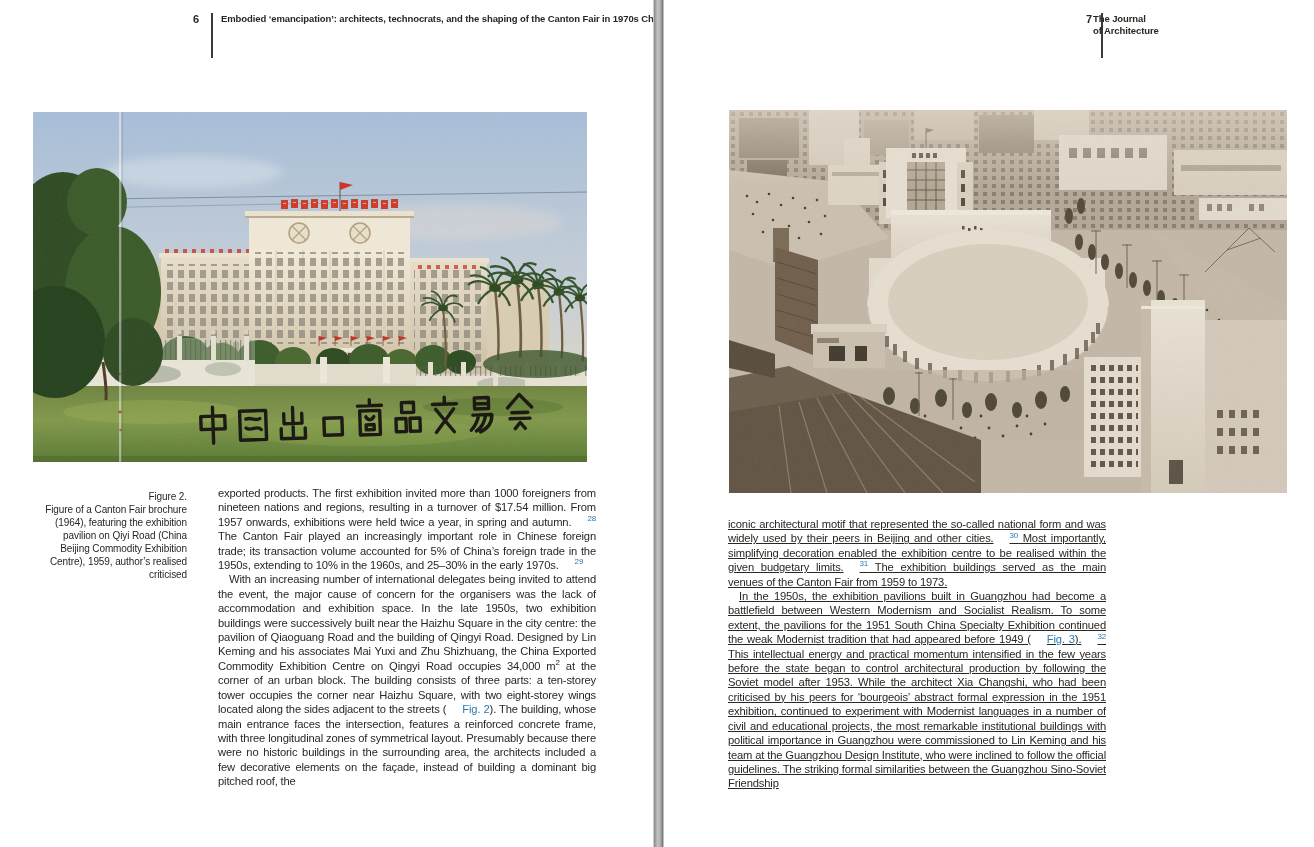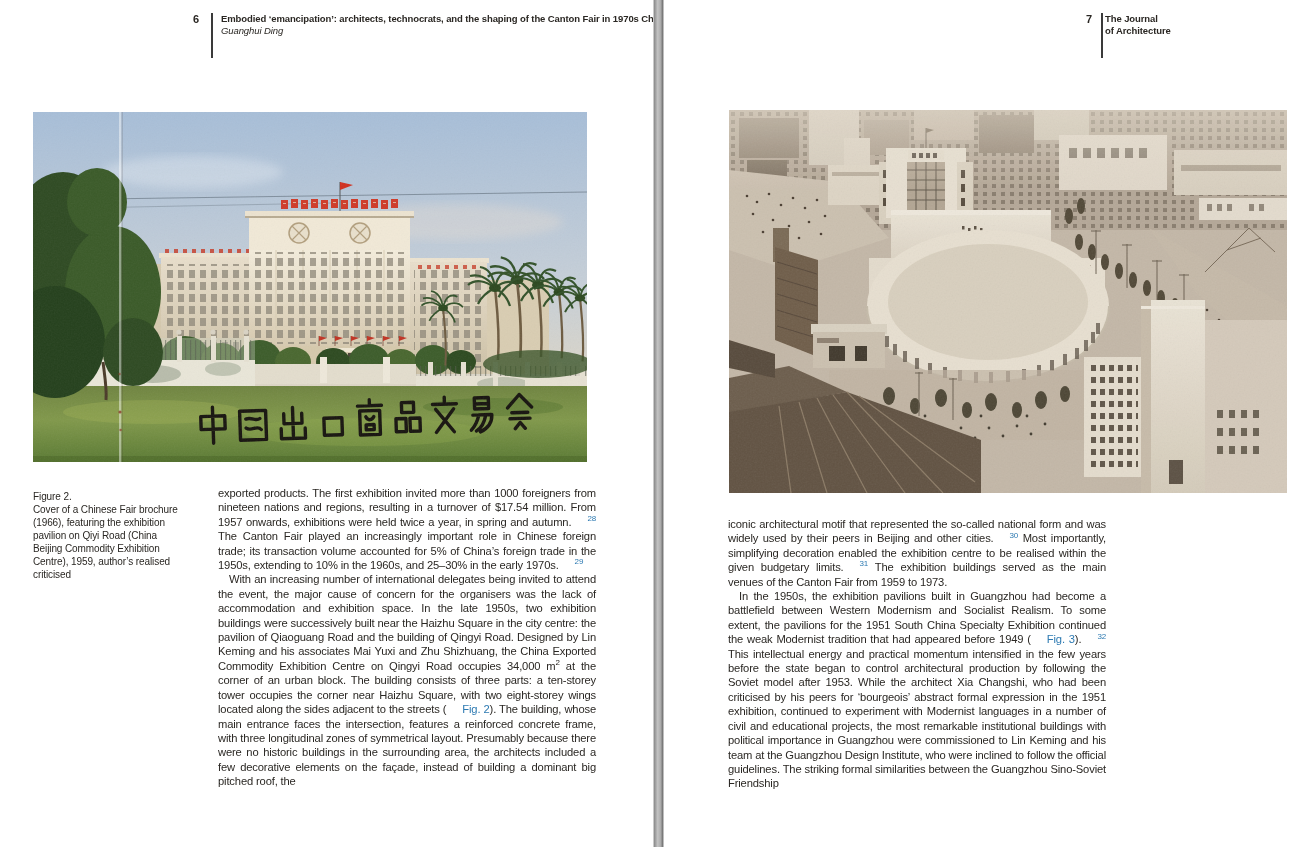--- a/index.html
+++ b/index.html
@@ -9,36 +9,35 @@
   #page-7{left:664px;width:650px;}
   .gutter{position:absolute;left:653px;top:0;width:11px;height:847px;
     background:linear-gradient(90deg,#ffffff 0%,#8a8a8a 10%,#c3c3c3 42%,#ababab 70%,#6f6f6f 90%,#ffffff 100%);}
   .pagenum{position:absolute;font-size:11px;font-weight:bold;}
   .headrule{position:absolute;width:1.5px;height:45px;background:#3a3a3a;}
   .runhead{position:absolute;font-size:9.5px;letter-spacing:-0.1px;line-height:12px;white-space:nowrap;}
   .runhead .rh1{font-weight:bold;}
   .runhead .rh2{font-style:italic;}
   .figimg{position:absolute;display:block;}
   .caption{position:absolute;font-size:10px;letter-spacing:-0.1px;line-height:13px;color:#2a2723;}
-  .caption div{white-space:nowrap;}
+  .caption div{white-space:nowrap;text-align:right;}
   .bodycol{position:absolute;width:378px;font-size:11.2px;letter-spacing:-0.15px;line-height:14.4px;}
   .para{margin:0;text-align:justify;}
   .para.indent{text-indent:11px;}
   sup{font-size:8px;line-height:0;vertical-align:super;}
   .t-link{color:#2d7ab2;padding-left:16px;}
 </style>
 </head>
 <body>
 
 <div class="page" id="page-6">
   <div class="pagenum" style="left:193px;top:13px;">6</div>
   <div class="headrule" style="left:211px;top:13px;"></div>
   <div class="runhead" style="left:221px;top:13px;">
     <div class="rh1">Embodied ‘emancipation’: architects, technocrats, and the shaping of the Canton Fair in 1970s China</div>
-    <div class="rh2">Guanghui Ding</div>
   </div>
 
   <svg class="figimg" style="left:33px;top:112px;" width="554" height="350" viewBox="0 0 554 350" role="img">
     <defs>
       <linearGradient id="Lsky" x1="0" y1="0" x2="0" y2="1">
         <stop offset="0" stop-color="#a7bed8"></stop>
           <stop offset="0.6" stop-color="#c6cfd8"></stop>
           <stop offset="1" stop-color="#e0d7c4"></stop>
       </linearGradient>
       <linearGradient id="Llawn" x1="0" y1="0" x2="0" y2="1">
@@ -312,40 +311,40 @@
       <rect x="88.6" y="0" width="1" height="350" fill="#3c3226" opacity="0.25"></rect>
       <circle cx="87" cy="300" r="1.6" fill="#8a3a26" opacity="0.8"></circle>
       <circle cx="87.6" cy="318" r="1.3" fill="#8a3a26" opacity="0.7"></circle>
       <circle cx="86.6" cy="262" r="1.2" fill="#8a3a26" opacity="0.6"></circle>
     </g>
     <rect width="554" height="350" filter="url(#Lg)" opacity="0.07"></rect>
   </svg>
 
   <div class="caption" style="left:33px;top:490px;width:154px;">
       <div>Figure 2.</div>
-      <div>Cover of a Chinese Fair brochure</div>
-      <div>(1966), featuring the exhibition</div>
+      <div>Figure of a Canton Fair brochure</div>
+      <div>(1964), featuring the exhibition</div>
       <div>pavilion on Qiyi Road (China</div>
       <div>Beijing Commodity Exhibition</div>
       <div>Centre), 1959, author’s realised</div>
       <div>criticised</div>
     </div>
 
   <div class="bodycol" style="left:218px;top:486px;">
       <p class="para"><span>exported products. The first exhibition invited more than 1000 foreigners from nineteen nations and regions, resulting in a turnover of $17.54 million. From 1957 onwards, exhibitions were held twice a year, in spring and autumn.</span><sup class="t-link">28</sup><span> The Canton Fair played an increasingly important role in Chinese foreign trade; its transaction volume accounted for 5% of China’s foreign trade in the 1950s, extending to 10% in the 1960s, and 25–30% in the early 1970s.</span><sup class="t-link">29</sup></p>
       <p class="para indent"><span>With an increasing number of international delegates being invited to attend the event, the major cause of concern for the organisers was the lack of accommodation and exhibition space. In the late 1950s, two exhibition buildings were successively built near the Haizhu Square in the city centre: the pavilion of Qiaoguang Road and the building of Qingyi Road. Designed by Lin Keming and his associates Mai Yuxi and Zhu Shizhuang, the China Exported Commodity Exhibition Centre on Qingyi Road occupies 34,000 m</span><sup>2</sup><span> at the corner of an urban block. The building consists of three parts: a ten-storey tower occupies the corner near Haizhu Square, with two eight-storey wings located along the sides adjacent to the streets (</span><span class="t-link">Fig. 2</span><span>). The building, whose main entrance faces the intersection, features a reinforced concrete frame, with three longitudinal zones of symmetrical layout. Presumably because there were no historic buildings in the surrounding area, the architects included a few decorative elements on the façade, instead of building a dominant big pitched roof, the</span></p>
     </div>
 </div>
 
 <div class="gutter"></div>
 
 <div class="page" id="page-7">
   <div class="pagenum" style="left:422px;top:13px;">7</div>
   <div class="headrule" style="left:437px;top:13px;"></div>
-  <div class="runhead" style="left:441px;top:13px;">
+  <div class="runhead" style="left:429px;top:13px;">
     <div class="rh1">The Journal</div>
     <div class="rh1">of Architecture</div>
   </div>
 
   <svg class="figimg" style="left:65px;top:110px;" width="558" height="383" viewBox="0 0 558 383" role="img">
     <defs>
       <pattern id="Rpc" width="9" height="8" patternUnits="userSpaceOnUse">
         <rect x="2" y="2" width="4" height="4" fill="#55493d" opacity="0.45"></rect>
       </pattern>
       <pattern id="Rpg" width="9" height="12" patternUnits="userSpaceOnUse">
@@ -654,18 +653,18 @@
           <line x1="50" y1="296" x2="62" y2="383"></line>
       </g>
       <polygon points="0,230 46,244 46,268 0,258" fill="#55483b"></polygon>
     </g>
 
     <rect width="558" height="80" fill="url(#Rhaze)"></rect>
     <rect width="558" height="383" fill="#8a6f50" opacity="0.05"></rect>
     <rect width="558" height="383" filter="url(#Rg)" opacity="0.09"></rect>
   </svg>
 
-  <div class="bodycol" style="left:64px;top:517px;">
+  <div class="bodycol" style="left:64px;top:517px;text-decoration:underline;">
       <p class="para"><span>iconic architectural motif that represented the so-called national form and was widely used by their peers in Beijing and other cities.</span><sup class="t-link">30</sup><span> Most importantly, simplifying decoration enabled the exhibition centre to be realised within the given budgetary limits.</span><sup class="t-link">31</sup><span> The exhibition buildings served as the main venues of the Canton Fair from 1959 to 1973.</span></p>
       <p class="para indent"><span>In the 1950s, the exhibition pavilions built in Guangzhou had become a battlefield between Western Modernism and Socialist Realism. To some extent, the pavilions for the 1951 South China Specialty Exhibition continued the weak Modernist tradition that had appeared before 1949 (</span><span class="t-link">Fig. 3</span><span>).</span><sup class="t-link">32</sup><span> This intellectual energy and practical momentum intensified in the few years before the state began to control architectural production by following the Soviet model after 1953. While the architect Xia Changshi, who had been criticised by his peers for ‘bourgeois’ abstract formal expression in the 1951 exhibition, continued to experiment with Modernist languages in a number of civil and educational projects, the most remarkable institutional buildings with political importance in Guangzhou were commissioned to Lin Keming and his team at the Guangzhou Design Institute, who were inclined to follow the official guidelines. The striking formal similarities between the Guangzhou Sino-Soviet Friendship</span></p>
     </div>
 
 </div>
 
 </body></html>

